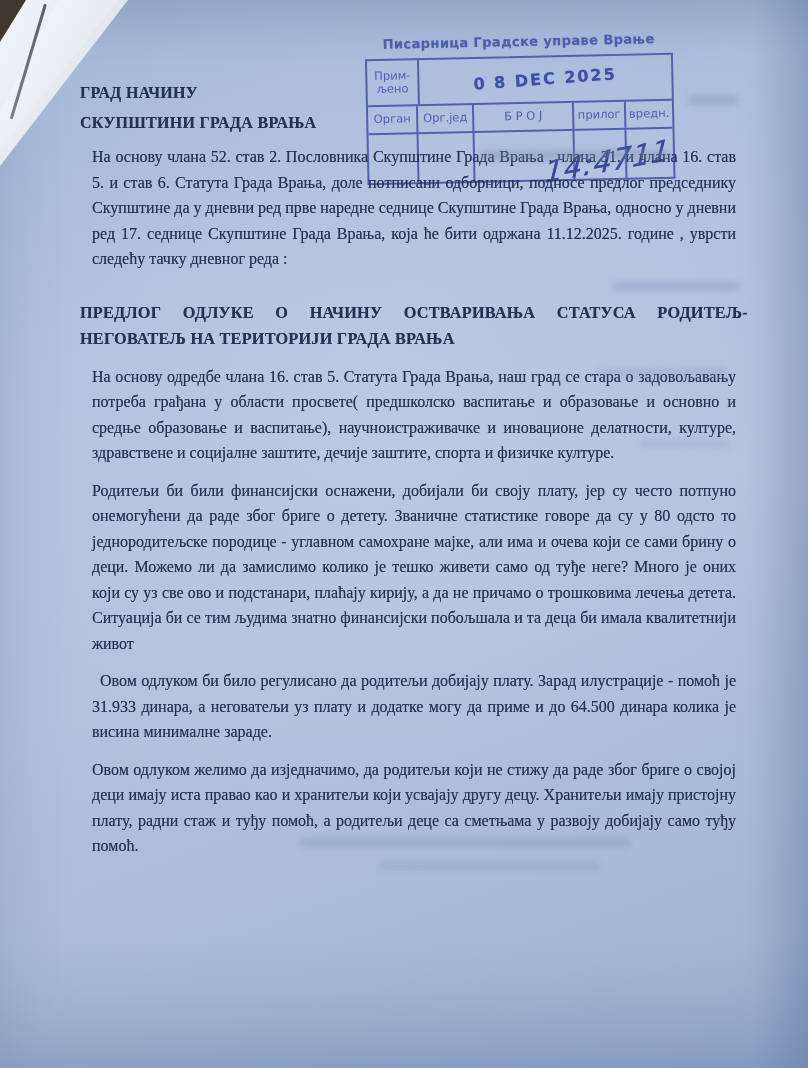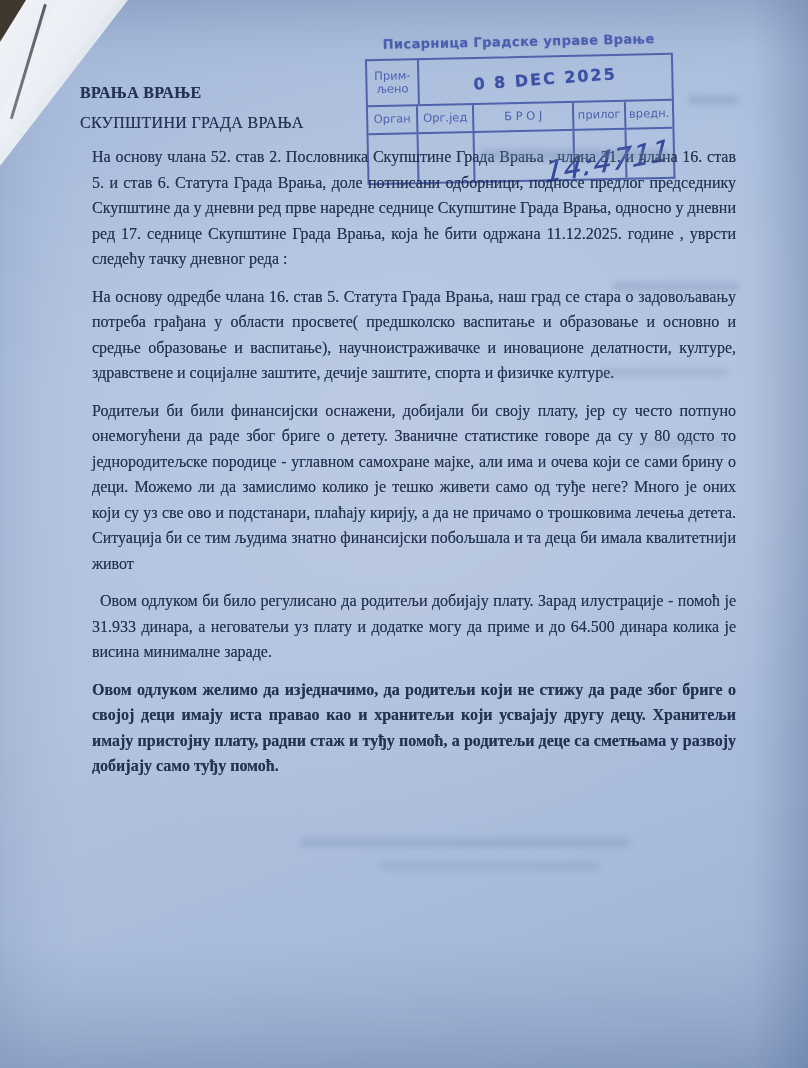--- a/index.html
+++ b/index.html
@@ -54,31 +54,31 @@
   .date-stamp{font-weight:bold;font-size:16px;letter-spacing:2px;color:#3c50a6;
     transform:rotate(-3deg);text-shadow:0 0 1px rgba(60,80,166,.6);white-space:nowrap;}
   .handwritten{position:absolute;right:2px;bottom:0px;font-size:29px;font-style:italic;
     color:#36499c;transform:rotate(-9deg) skewX(-14deg);font-family:"DejaVu Sans", sans-serif;
     font-weight:400;letter-spacing:1px;text-shadow:0 0 .6px rgba(54,73,156,.8);}
 
   
   .content{position:absolute;left:80px;right:60px;top:0;color:#243352;
     text-shadow:0 0 .6px rgba(36,51,82,.65);}
   .addr1{margin-top:84px;font-weight:bold;font-size:16px;letter-spacing:.3px;}
-  .addr2{margin-top:12px;font-weight:normal;font-size:16px;letter-spacing:.3px;}
+  .addr2{margin-top:12px;font-weight:bold;font-size:16px;letter-spacing:.3px;}
   p.body-par{margin:12px;font-size:16px;line-height:25.5px;text-align:justify;}
   .p1{margin-top:42px;}
   .doc-heading{margin-top:28px;font-weight:bold;font-size:16.3px;line-height:26px;
     text-align:justify;letter-spacing:.2px;}
   .p2{margin-top:14px;}
   .p3{margin-top:12px;}
   .p4{margin-top:12px;}
   .p5{margin-top:14px;}
   .p6{margin-top:14px;text-indent:8px;}
-  .p7{margin-top:12px;font-weight:bold;}
+  .p7{margin-top:12px;}
 
   
   .bleed{position:absolute;background:rgba(118,140,182,.42);filter:blur(3px);
     border-radius:4px;pointer-events:none;}
   .b1{left:688px;top:96px;width:50px;height:8px;}
   .b2{left:480px;top:150px;width:190px;height:10px;}
   .b3{left:612px;top:282px;width:128px;height:9px;opacity:.8;}
   .b4{left:598px;top:368px;width:130px;height:9px;opacity:.6;}
   .b5{left:640px;top:440px;width:90px;height:8px;opacity:.55;}
   .b6{left:300px;top:838px;width:330px;height:9px;opacity:.8;}
@@ -116,25 +116,26 @@
         <div class="stamp-cell c2"></div>
         <div class="stamp-cell c3"></div>
         <div class="stamp-cell c4"></div>
         <div class="stamp-cell c5"></div>
         <div class="handwritten">14:4711</div>
       </div>
     </div>
   </div>
 
   <div class="content">
-    <div class="addr1">ВРАЊА ВРАЊЕ</div>
+    <div class="addr1">ГРАД НАЧИНУ</div>
     <div class="addr2">СКУПШТИНИ ГРАДА ВРАЊА</div>
 
     <p class="body-par p1">На основу члана 52. став 2. Пословника Скупштине Града Врања , члана 31. и члана 16. став 5. и став 6. Статута Града Врања, доле потписани одборници, подносе предлог председнику Скупштине да у дневни ред прве наредне седнице Скупштине Града Врања, односно у дневни ред 17. седнице Скупштине Града Врања, која ће бити одржана 11.12.2025. године , уврсти следећу тачку дневног реда :</p>
 
+    <div class="doc-heading">ПРЕДЛОГ ОДЛУКЕ О НАЧИНУ ОСТВАРИВАЊА СТАТУСА РОДИТЕЉ- НЕГОВАТЕЉ НА ТЕРИТОРИЈИ ГРАДА ВРАЊА</div>
 
     <p class="body-par p2">На основу одредбе члана 16. став 5. Статута Града Врања, наш град се стара о задовољавању потреба грађана у области просвете( предшколско васпитање и образовање и основно и средње образовање и васпитање), научноистраживачке и иновационе делатности, културе, здравствене и социјалне заштите, дечије заштите, спорта и физичке културе.</p>
     <p class="body-par p5">Родитељи би били финансијски оснажени, добијали би своју плату, јер су често потпуно онемогућени да раде због бриге о детету. Званичне статистике говоре да су у 80 одсто то једнородитељске породице - углавном самохране мајке, али има и очева који се сами брину о деци. Можемо ли да замислимо колико је тешко живети само од туђе неге? Много је оних који су уз све ово и подстанари, плаћају кирију, а да не причамо о трошковима лечења детета. Ситуација би се тим људима знатно финансијски побољшала и та деца би имала квалитетнији живот</p>
     <p class="body-par p6">Овом одлуком би било регулисано да родитељи добијају плату. Зарад илустрације - помоћ је 31.933 динара, а неговатељи уз плату и додатке могу да приме и до 64.500 динара колика је висина минималне зараде.</p>
     <p class="body-par p7">Овом одлуком желимо да изједначимо, да родитељи који не стижу да раде због бриге о својој деци имају иста правао као и хранитељи који усвајају другу децу. Хранитељи имају пристојну плату, радни стаж и туђу помоћ, а родитељи деце са сметњама у развоју добијају само туђу помоћ.</p>
   </div>
 
   <div class="bleed b1"></div>
   <div class="bleed b2"></div>
   <div class="bleed b3"></div>

